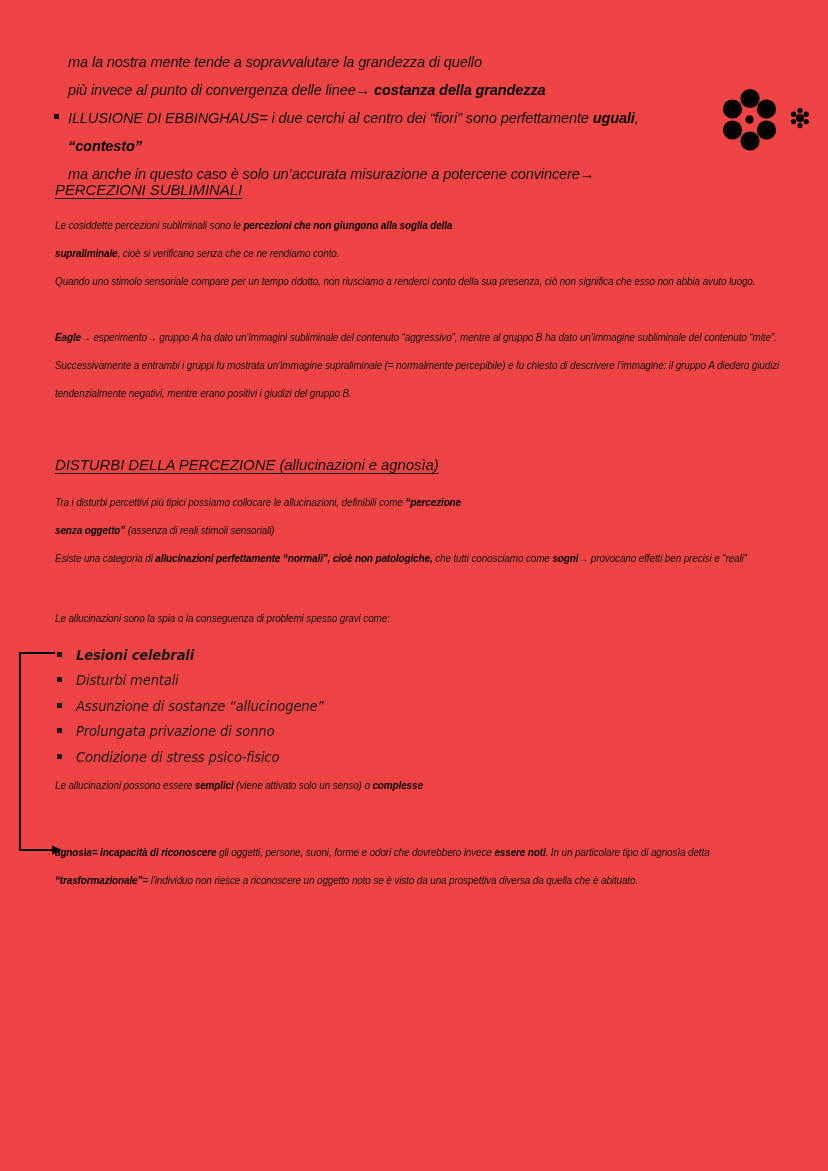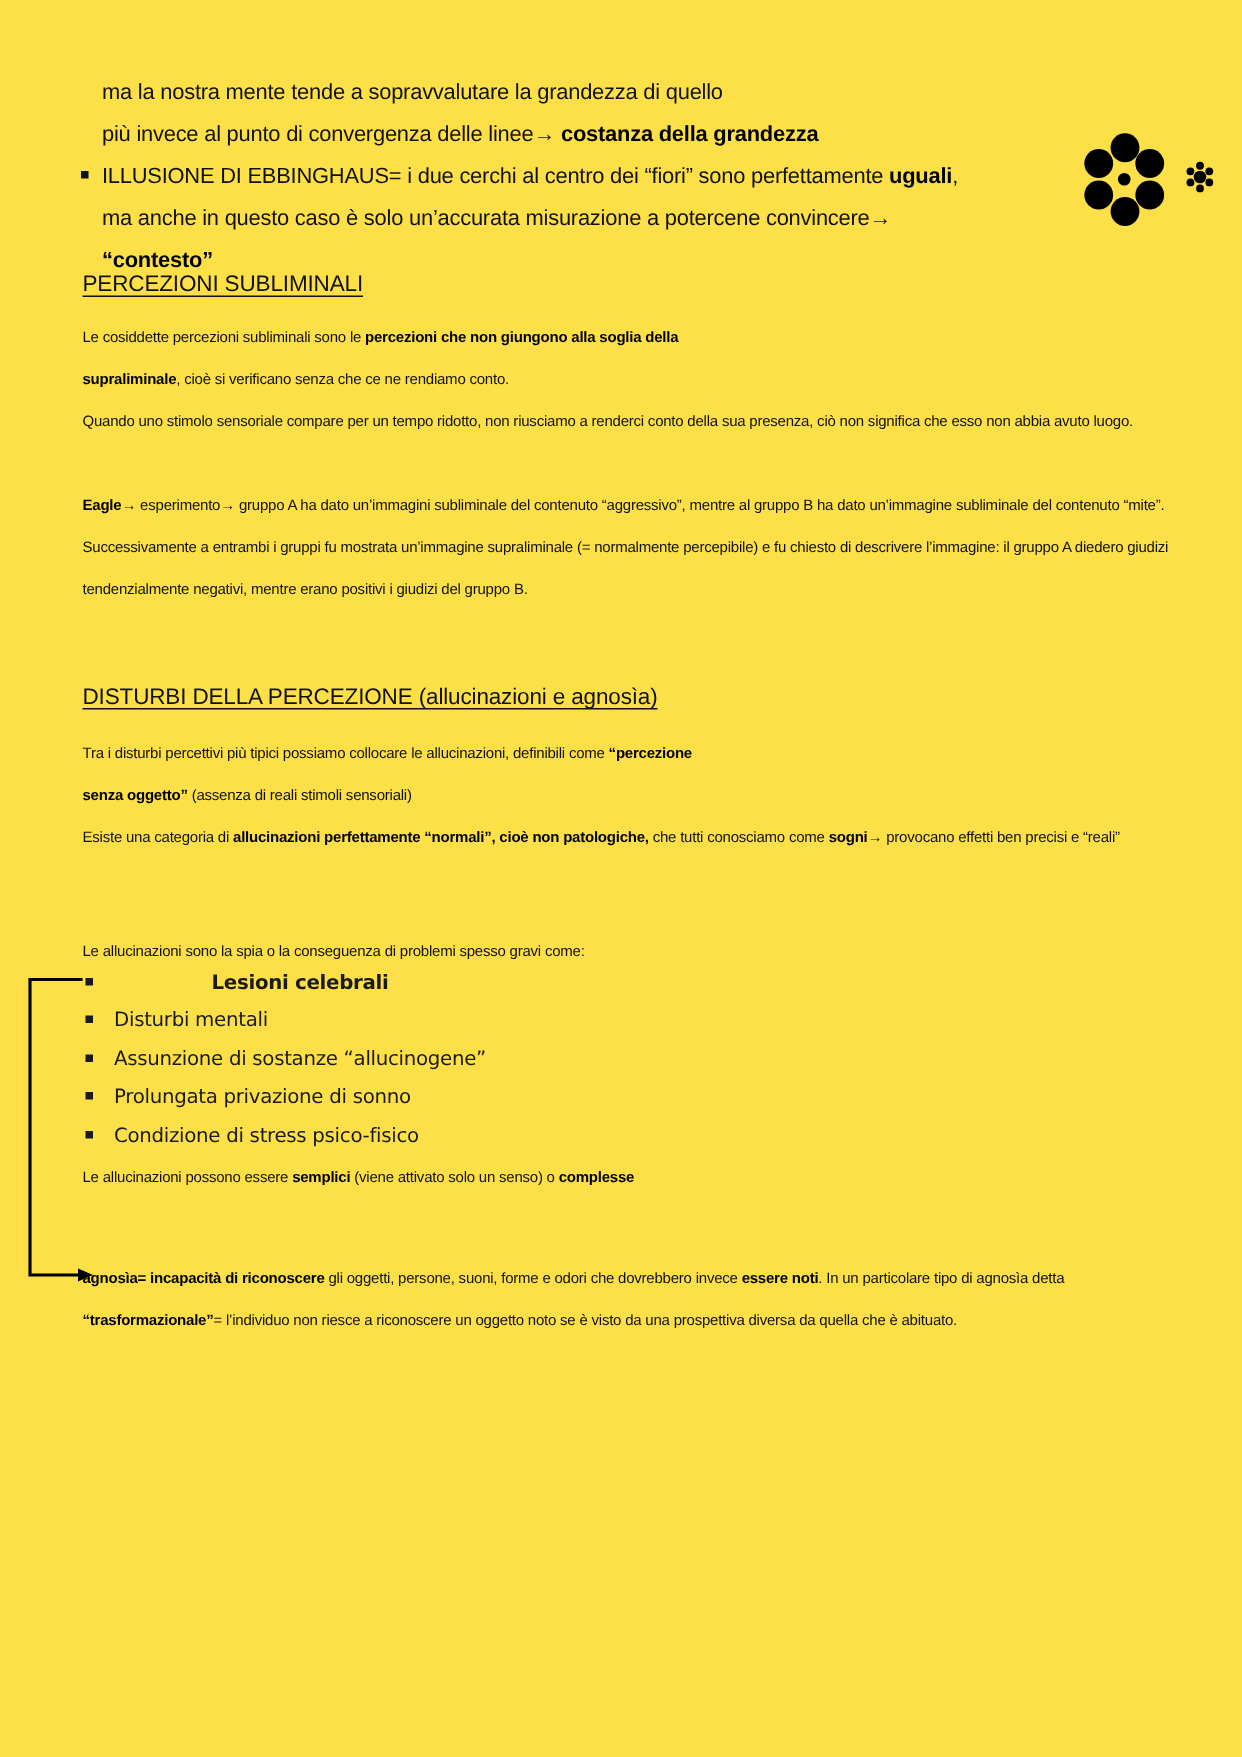--- a/index.html
+++ b/index.html
@@ -7,22 +7,23 @@
     padding: 0;
     background: #ffffff;
   }
   body {
     font-family: "Liberation Sans", sans-serif;
   }
   #page {
     position: relative;
     width: 828px;
     height: 1171px;
-    background: #fde047;
+    background: #ef4444;
     overflow: hidden;
+    font-style: italic;
   }
   .doc {
     position: absolute;
     left: 0;
     top: 0;
     width: 828px;
     height: 1171px;
     padding: 0;
     box-sizing: border-box;
   }
@@ -93,21 +94,21 @@
     white-space: nowrap;
   }
   .list .li .sq {
     position: absolute;
     left: 0px;
     top: 9px;
     width: 5px;
     height: 5px;
     background: #1a1a1a;
   }
-  .list .li.bold { font-weight: bold; text-align: center; }
+  .list .li.bold { font-weight: bold; }
 
   
   .bracket {
     position: absolute;
     left: 14px;
     top: 645px;
     width: 70px;
     height: 215px;
     pointer-events: none;
   }
@@ -128,22 +129,22 @@
   <div class="top-frag">
     <div>ma la nostra mente tende a sopravvalutare la grandezza di quello</div>
     <div>
       <span>più invece al punto di convergenza delle linee→ </span><b>costanza della grandezza</b>
     </div>
     <div class="bullet-row">
       <span class="sq-bullet"></span>
       <div>
         <span>ILLUSIONE DI EBBINGHAUS= i due cerchi al centro dei “fiori” sono perfettamente </span><b>uguali</b><span>,</span>
       </div>
+      <div><b>“contesto”</b></div>
       <div>ma anche in questo caso è solo un’accurata misurazione a potercene convincere→</div>
-      <div><b>“contesto”</b></div>
     </div>
   </div>
 
   <div class="fig">
     <svg width="104" height="70" viewBox="0 0 104 70" xmlns="http://www.w3.org/2000/svg">
       <g fill="#000000">
 
         <circle cx="38" cy="10.5" r="9.6"></circle>
         <circle cx="54.5" cy="21" r="9.6"></circle>
         <circle cx="54.5" cy="42" r="9.6"></circle>
@@ -184,21 +185,21 @@
   </div>
 
   <div class="para" style="left:55px; top:489px; width:736px;">
     <span>Tra i disturbi percettivi più tipici possiamo collocare le allucinazioni, definibili come </span><b>“percezione</b><br><b>senza oggetto”</b><span> (assenza di reali stimoli sensoriali)</span>
   </div>
 
   <div class="para" style="left:55px; top:545px; width:730px;">
     <span>Esiste una categoria di </span><b>allucinazioni perfettamente “normali”, cioè non patologiche,</b><span> che tutti conosciamo come </span><b>sogni</b><span>→ provocano effetti ben precisi e “reali”</span>
   </div>
 
-  <div class="para" style="left:55px; top:605px; width:730px;margin-top:16px;">Le allucinazioni sono la spia o la conseguenza di problemi spesso gravi come:</div>
+  <div class="para" style="left:55px; top:605px; width:730px;">Le allucinazioni sono la spia o la conseguenza di problemi spesso gravi come:</div>
 
   <div class="list">
     <div class="li bold">
       <span class="sq"></span>
       <span>Lesioni celebrali</span>
     </div>
     <div class="li">
       <span class="sq"></span>
       <span>Disturbi mentali</span>
     </div>

